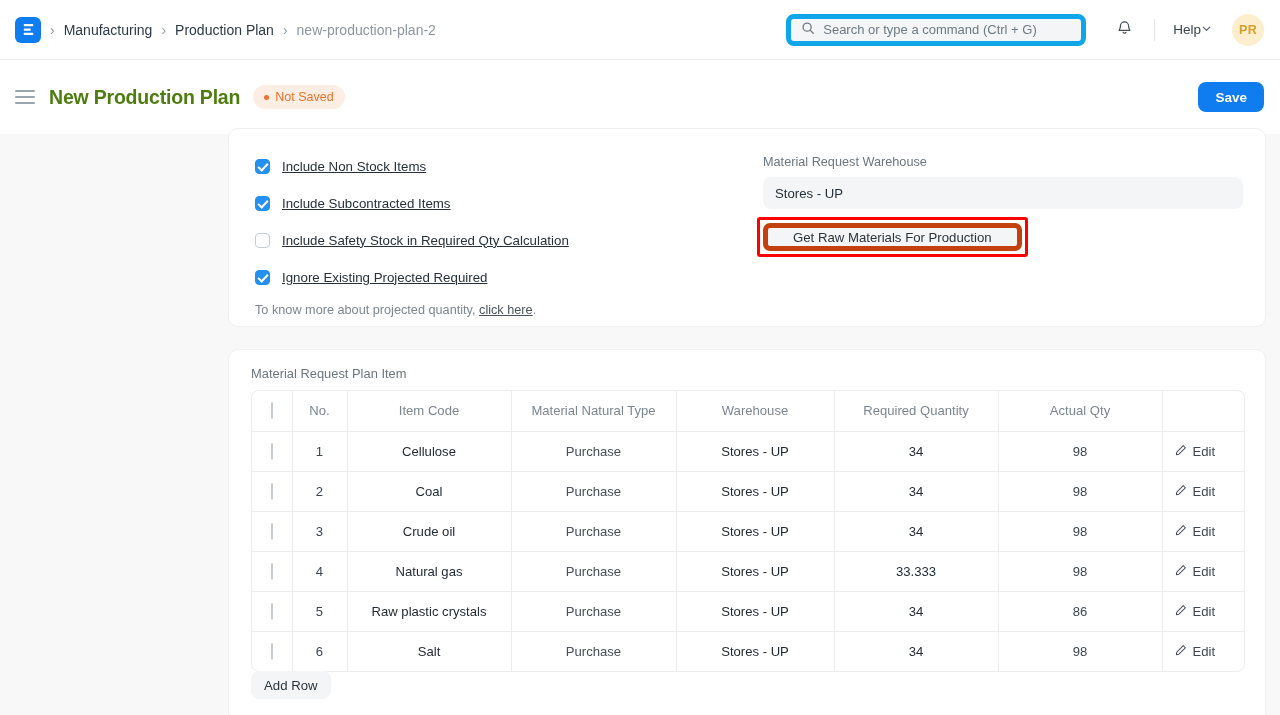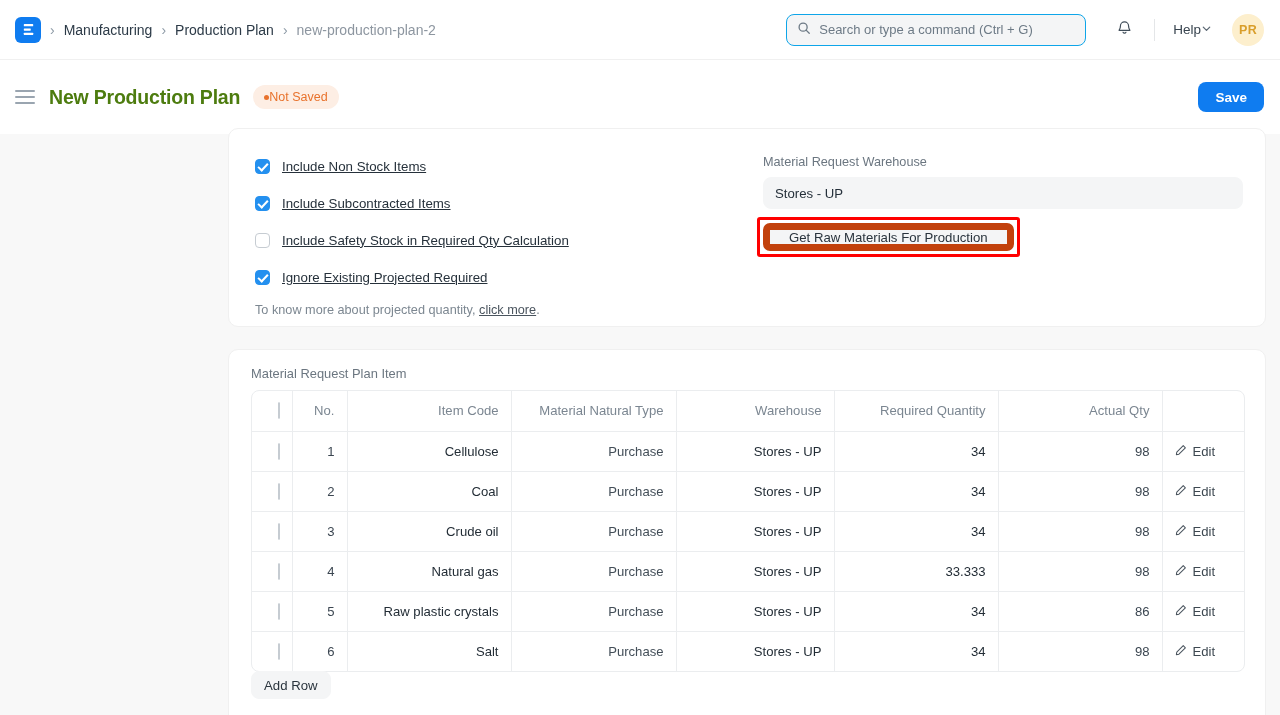--- a/index.html
+++ b/index.html
@@ -36,21 +36,21 @@
     cursor: pointer;
   }
   .crumb.last { color: #8d96a0; cursor: default; }
 
   .nav-right {
     margin-left: auto; display: flex; align-items: center;
     height: 100%; padding-right: 16px;
   }
   .search-box {
     width: 300px; height: 32px;
-    background: #f4f5f6; border: 1px solid #0ea5e9;
+    background: #f4f5f6; border: 5px solid #0ea5e9;
     border-radius: 8px;
     display: flex; align-items: center; padding: 0 10px;
     gap: 8px; cursor: text;
   }
   .search-box .ph {
     font-size: 13px; color: #6d7a86; white-space: nowrap;
   }
   .bell-btn {
     width: 32px; height: 32px; margin-left: 22px;
     display: flex; align-items: center; justify-content: center;
@@ -84,21 +84,21 @@
          justify-content: space-between; cursor:pointer; flex:none; margin-right: 14px;}
   .ham i { display:block; height:2px; background:#9aa5b0; border-radius:2px; }
   .page-title {
     font-size: 19.5px; font-weight: 700; color: #4d7c0f;
     letter-spacing: -0.2px; white-space: nowrap;
   }
   .badge-notsaved {
     margin-left: 13px; height: 24px;
     background: #fdeee4; color: #e8722c;
     border-radius: 12px; font-size: 12.5px;
-    display: flex; align-items: center; 
+    display: flex; align-items: center; gap: 6px;
     padding: 0 11px; white-space: nowrap; justify-content: flex-end;
   }
   .badge-notsaved .dot {
     width: 5px; height: 5px; border-radius: 50%; background: #e8722c;
     flex: none;
   }
   .save-btn {
     margin-left: auto;
     background: #0f7cf0; color: #fff;
     font-size: 13.5px; font-weight: 600;
@@ -168,22 +168,22 @@
     border-radius: 8px;
     display: flex; align-items: center; padding: 0 11px;
     font-size: 13.2px; color: #25303a; cursor: text;
   }
   .grm-wrap {
     position: absolute; left: 528px; top: 88px;
     border: 3px solid #ff0000; border-radius: 3px;
     padding: 3px;
   }
   .grm-btn {
-    background: #f4f5f6; border: 7px solid #c2410c;
-    border-radius: 7px; height: 28px; padding: 0 19px;
+    background: #f4f5f6; border: 5px solid #c2410c;
+    border-radius: 7px; height: 28px; padding: 0 25px;
     font-size: 13.2px; color: #2a343d; cursor: pointer;
     font-family: inherit; white-space: nowrap;
     display: flex; align-items: center;
   }
 
   
   .grid-title {
     position: absolute; left: 22px; top: 16px;
     font-size: 12.9px; color: #6b7680;
   }
@@ -195,38 +195,38 @@
     border-collapse: separate;
     border-spacing: 0;
     overflow: hidden;
     font-size: 13.1px;
   }
   .grid table { width: 994px; border-collapse: collapse; table-layout: fixed; }
   .grid th, .grid td {
     border-right: 1px solid #ebedef;
     border-bottom: 1px solid #ebedef;
     height: 40px; padding: 0 12px;
-    text-align: right; font-weight: 400; vertical-align: middle;
+    text-align: center; font-weight: 400; vertical-align: middle;
   }
   .grid th {
     color: #7b8691; font-weight: 400; font-size: 13.1px;
   }
   .grid tr:last-child td { border-bottom: none; }
   .grid th:last-child, .grid td:last-child { border-right: none; }
 
   .c-chk { width: 40px; padding: 0 0 0 13px; }
   .c-no  { width: 55px; color:#3b4651; }
   .c-item{ width: 164px; font-weight: 700; color: #232d36; }
   .c-type{ width: 165px; color: #444f59; }
   .c-wh  { width: 158px; font-weight: 700; color: #232d36; }
   .c-req { width: 164px; text-align: right; font-weight: 700; color: #232d36; }
   .c-act { width: 164px; text-align: right; color: #3b4651; }
   .c-edit{ width: 84px; }
 
-  th.c-req, th.c-act { text-align: right; }
+  th.c-req, th.c-act { text-align: center; }
 
   .edit-cell { display: flex; align-items: center; gap: 6px; color: #3d4851;
                cursor: pointer; font-size: 13.1px; }
 
   .addrow-btn {
     position: absolute; left: 22px; top: 321px;
     background: #f4f5f6; border: 1px solid #f4f5f6;
     border-radius: 8px; height: 28px; padding: 0 12px;
     font-size: 13.2px; color: #2a343d; cursor: pointer;
     font-family: inherit;
@@ -318,21 +318,21 @@
         </div>
         <div class="opt-row">
           <span class="cb"></span>
           <span class="opt-label">Include Safety Stock in Required Qty Calculation</span>
         </div>
         <div class="opt-row">
           <span class="cb on"></span>
           <span class="opt-label">Ignore Existing Projected Required</span>
         </div>
         <div class="hint">
-          <span>To know more about projected quantity, </span><a>click more</a><span>.</span>
+          <span>To know more about projected quantity, </span><a>click here</a><span>.</span>
         </div>
       </div>
 
       <div class="field-col">
         <div class="field-label">Material Request Warehouse</div>
         <div class="field-input">Stores - UP</div>
       </div>
 
       <div class="grm-wrap">
         <button class="grm-btn">Get Raw Materials For Production</button>

